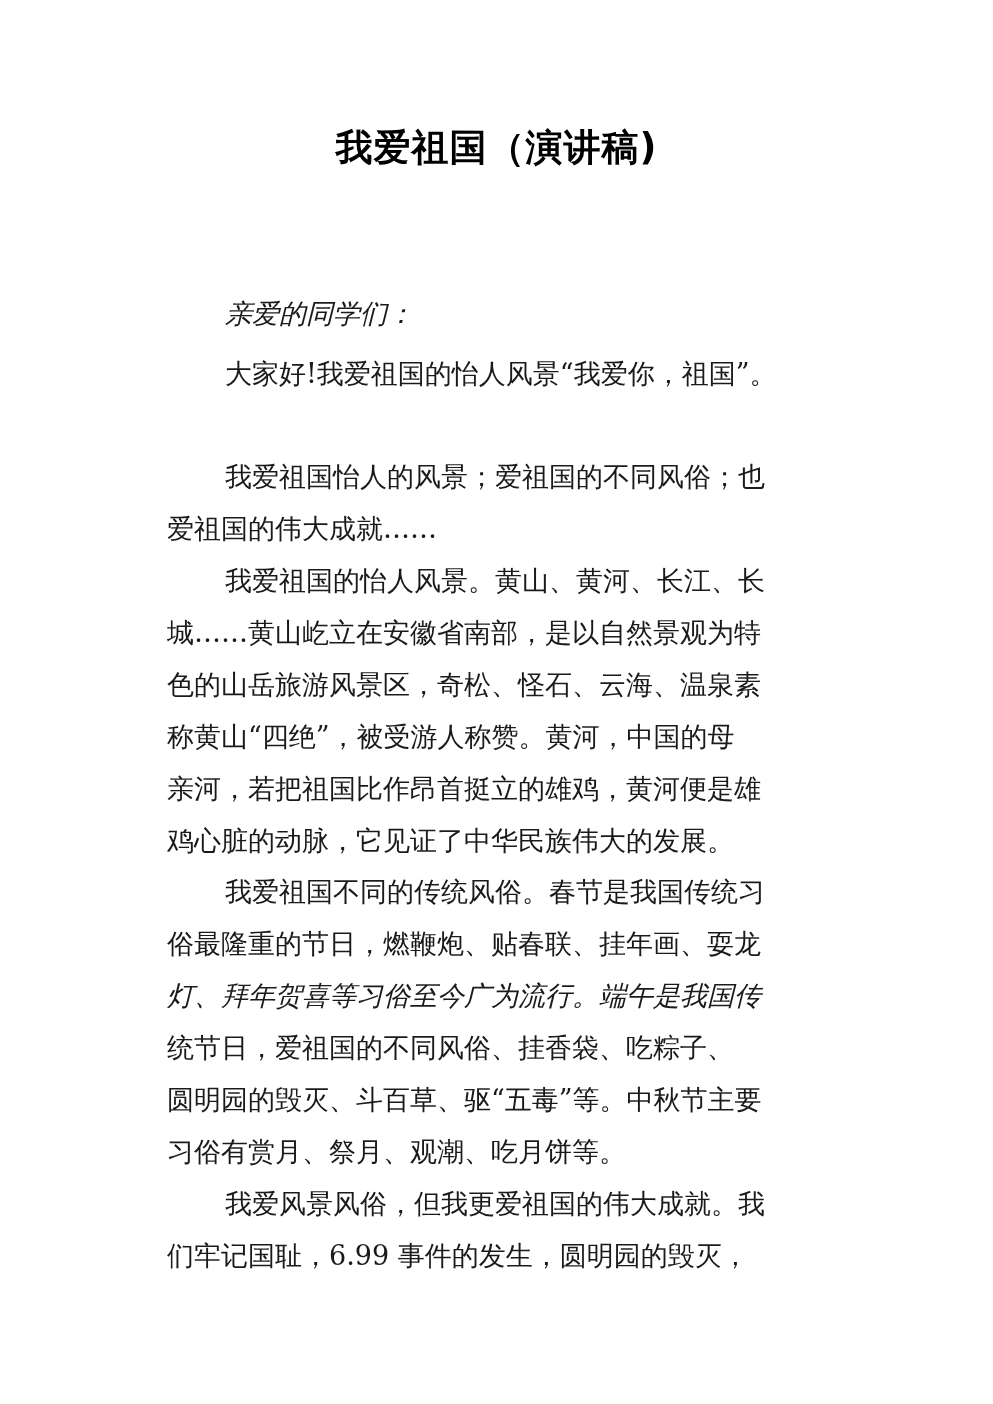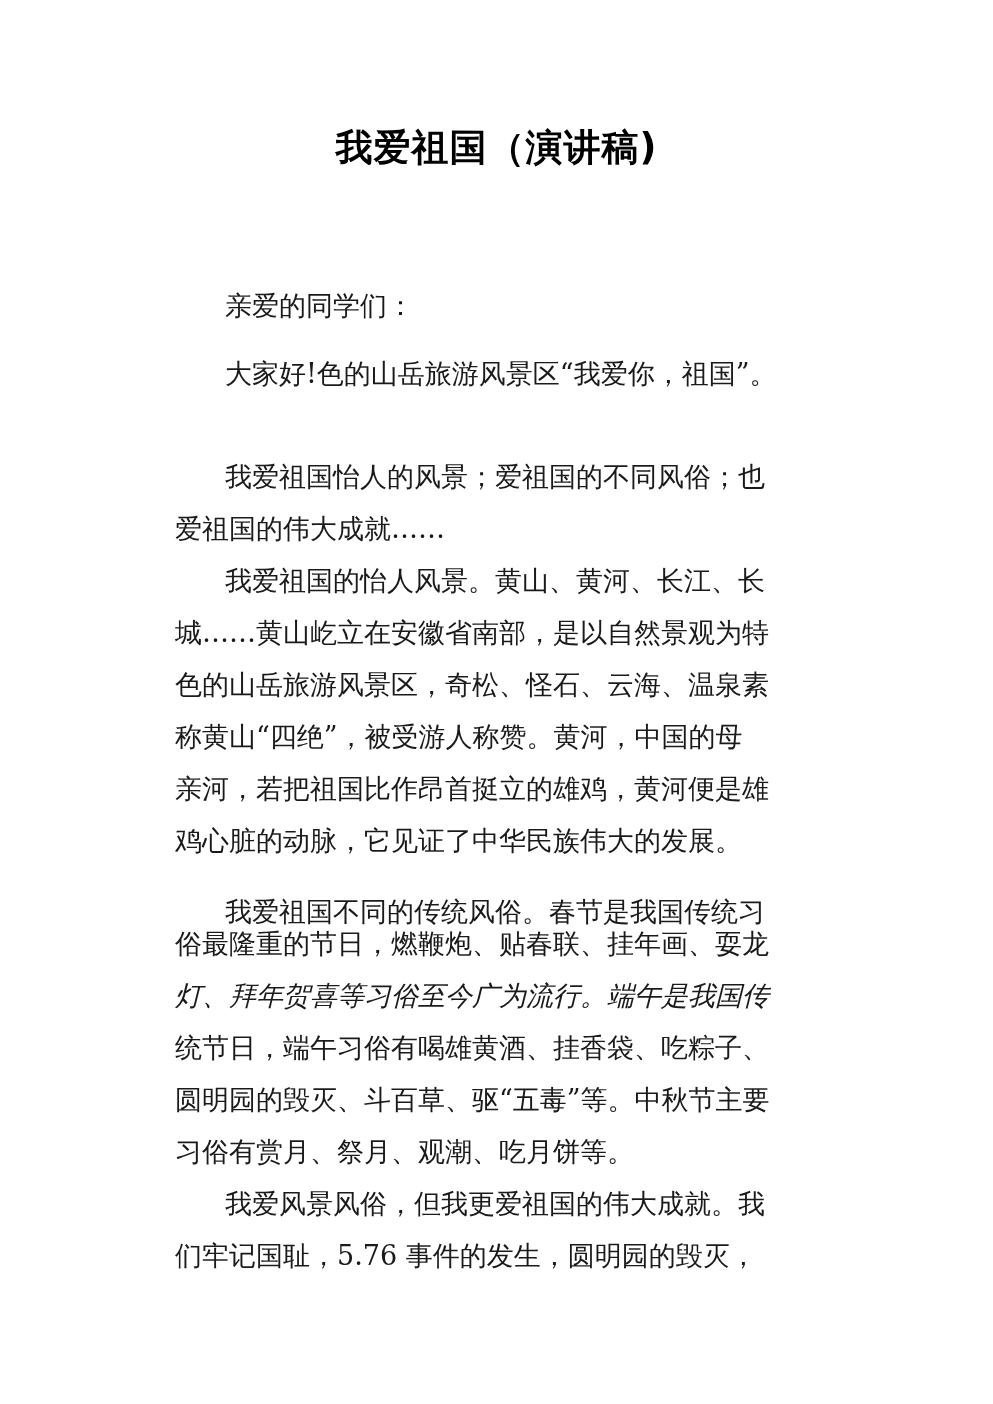--- a/index.html
+++ b/index.html
@@ -37,53 +37,53 @@
     .body-text {
       position: absolute;
       left: 167px;
       width: 680px;
       font-family: "DejaVu Serif", "Liberation Serif", serif;
       font-size: 27px;
       color: #1a1a1a;
     }
     .line {
       position: absolute;
-      left: 8px;
+      left: 0;
       white-space: nowrap;
       height: 52px;
       line-height: 52px;
     }
     .indent { left: 58px; }
   </style>
 </head>
 <body>
 
 <div class="page">
 
   <h1 class="title" style="margin:0;">我爱祖国（演讲稿)</h1>
 
   <div class="body-text" style="top:0;">
 
-    <div class="line indent" style="top:280px;">亲爱的同学们：</div>
-    <div class="line indent" style="top:348px;">大家好!色的山岳旅游风景区“我爱你，祖国”。</div>
+    <div class="line indent" style="top:288px;font-style:italic;">亲爱的同学们：</div>
+    <div class="line indent" style="top:348px;">大家好!我爱祖国的怡人风景“我爱你，祖国”。</div>
 
     <div class="line indent" style="top:451px;">我爱祖国怡人的风景；爱祖国的不同风俗；也</div>
     <div class="line" style="top:503px;">爱祖国的伟大成就……</div>
 
     <div class="line indent" style="top:555px;">我爱祖国的怡人风景。黄山、黄河、长江、长</div>
     <div class="line" style="top:607px;">城……黄山屹立在安徽省南部，是以自然景观为特</div>
     <div class="line" style="top:659px;">色的山岳旅游风景区，奇松、怪石、云海、温泉素</div>
     <div class="line" style="top:711px;">称黄山“四绝”，被受游人称赞。黄河，中国的母</div>
     <div class="line" style="top:763px;">亲河，若把祖国比作昂首挺立的雄鸡，黄河便是雄</div>
     <div class="line" style="top:815px;">鸡心脏的动脉，它见证了中华民族伟大的发展。</div>
 
-    <div class="line indent" style="top:886px;">我爱祖国不同的传统风俗。春节是我国传统习</div>
+    <div class="line indent" style="top:866px;">我爱祖国不同的传统风俗。春节是我国传统习</div>
     <div class="line" style="top:918px;">俗最隆重的节日，燃鞭炮、贴春联、挂年画、耍龙</div>
     <div class="line" style="top:970px;font-style:italic;">灯、拜年贺喜等习俗至今广为流行。端午是我国传</div>
-    <div class="line" style="top:1022px;">统节日，端午习俗有喝雄黄酒、挂香袋、吃粽子、</div>
+    <div class="line" style="top:1022px;">统节日，爱祖国的不同风俗、挂香袋、吃粽子、</div>
     <div class="line" style="top:1074px;">圆明园的毁灭、斗百草、驱“五毒”等。中秋节主要</div>
     <div class="line" style="top:1126px;text-align:center;">习俗有赏月、祭月、观潮、吃月饼等。</div>
 
     <div class="line indent" style="top:1178px;">我爱风景风俗，但我更爱祖国的伟大成就。我</div>
-    <div class="line" style="top:1230px;">们牢记国耻，5.76 事件的发生，圆明园的毁灭，</div>
+    <div class="line" style="top:1230px;">们牢记国耻，6.99 事件的发生，圆明园的毁灭，</div>
 
   </div>
 </div>
 
 </body></html>

